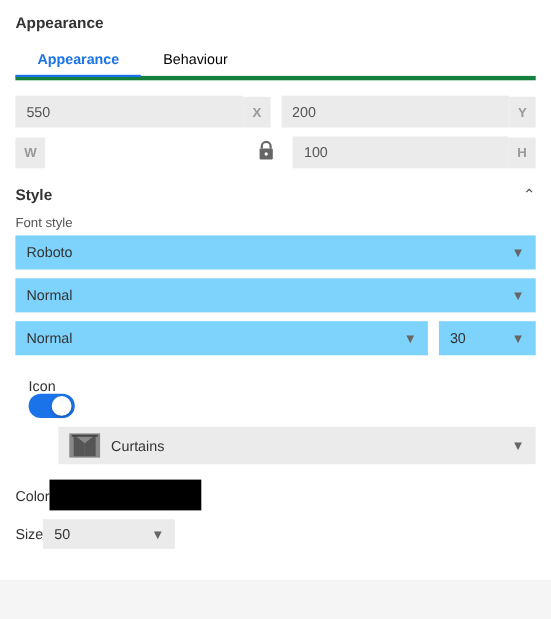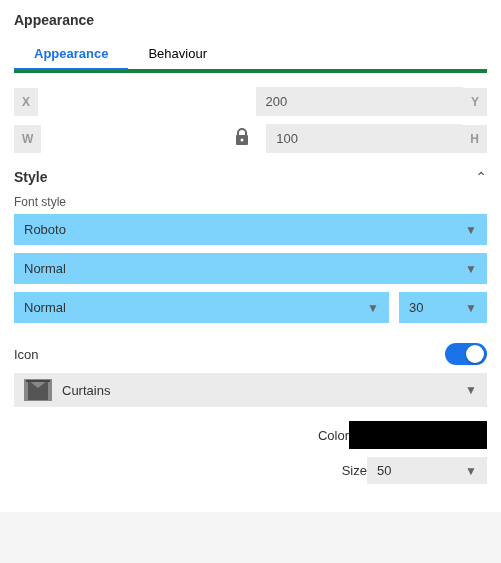--- a/index.html
+++ b/index.html
@@ -126,22 +126,23 @@
     .row-selects .select-wrapper:first-child {
       flex: 1;
     }
     .row-selects .select-wrapper:last-child {
       width: 88px;
       text-decoration: underline;
     }
     .icon-row {
       display: flex;
       justify-content: space-between;
-      align-items: center;
-      margin: 12px 0 8px 0;
+      align-items: flex-start;
+      margin: 12px 0 8px 12px;
+      flex-direction: column;
     }
     .icon-label {
       font-size: 13px;
     }
     
     .toggle {
       width: 42px;
       height: 22px;
       background: #1a73e8;
       border-radius: 11px;
@@ -162,20 +163,21 @@
     .icon-select-wrapper {
       position: relative;
       margin-bottom: 14px;
     }
     .icon-select-inner {
       display: flex;
       align-items: center;
       background: #ebebeb;
       padding: 6px 10px;
       cursor: pointer;
+      margin-left: 39px;
     }
     .icon-preview {
       width: 28px;
       height: 22px;
       background: #888;
       margin-right: 10px;
       display: flex;
       align-items: center;
       justify-content: center;
       position: relative;
@@ -189,21 +191,21 @@
       font-size: 13px;
       color: #333;
     }
     .color-size-section {
       margin-top: 4px;
     }
     .prop-row {
       display: flex;
       align-items: center;
       margin-bottom: 8px;
-      justify-content: flex-end;
+      justify-content: flex-start;
     }
     .prop-row-label {
       font-size: 13px;
       color: #333;
     }
     .color-swatch {
       width: 138px;
       height: 28px;
       background: #000;
     }
@@ -238,20 +240,21 @@
     <div class="tab active">
       <span>Appearance</span>
     </div>
     <div class="tab">
       <span>Behaviour</span>
     </div>
   </div>
 
   <div class="coords-row">
     <div class="coord-group">
+      <input class="coord-input" type="text" value="550" style="">
       <div class="coord-label">X</div>
     </div>
     <div class="coord-group">
       <input class="coord-input" type="text" value="200" style="">
       <div class="coord-label">Y</div>
     </div>
   </div>
 
   <div class="coords-row">
     <div class="coord-group">

